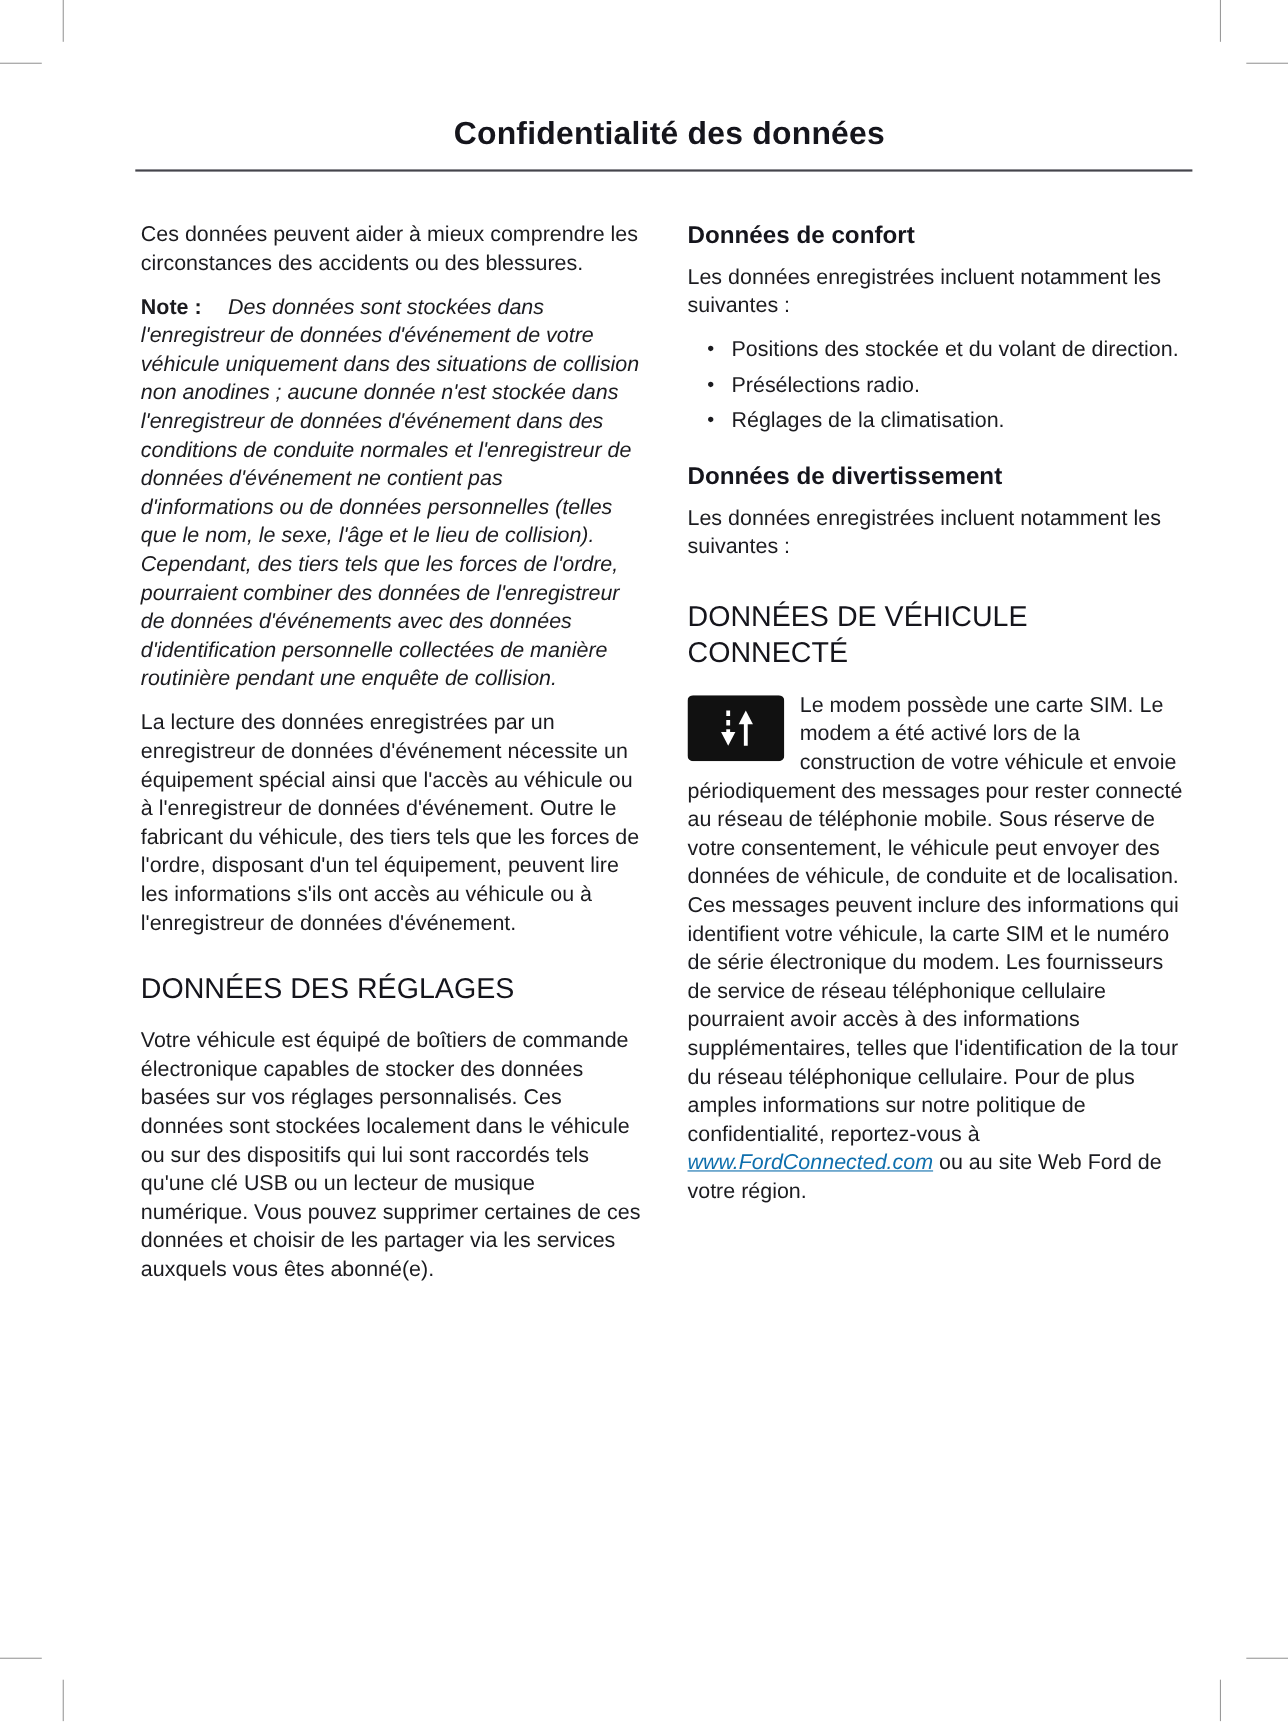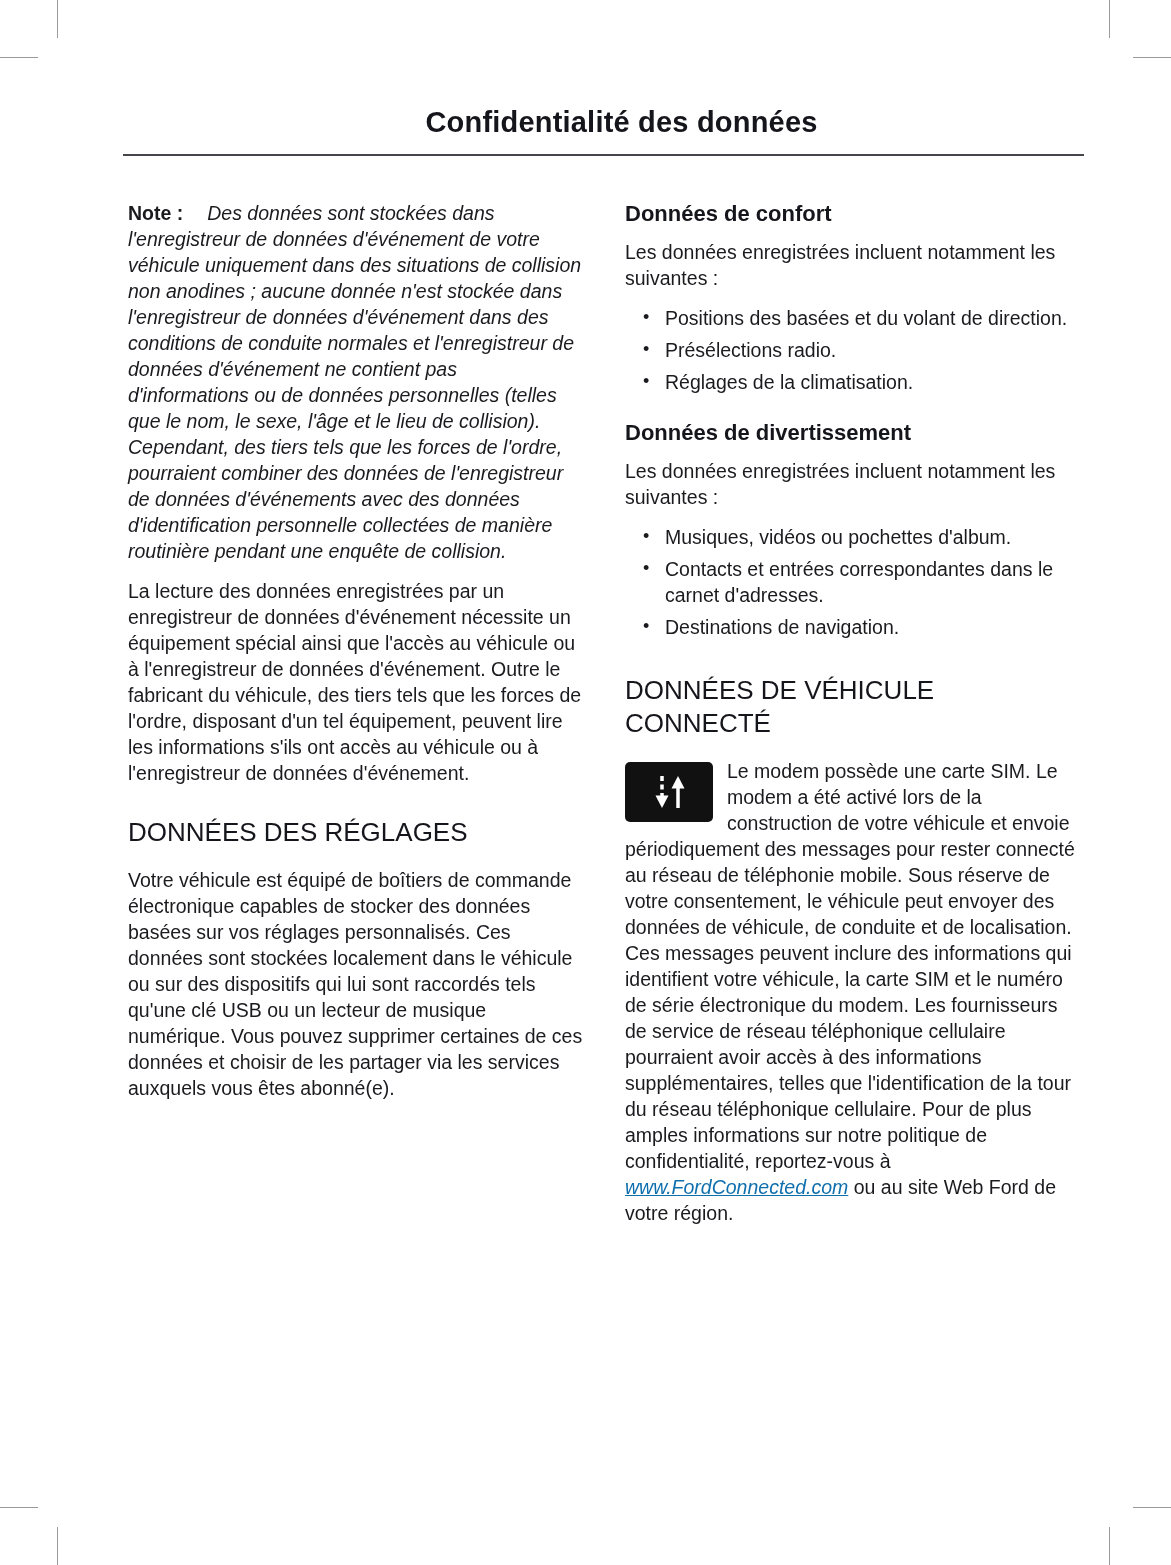--- a/index.html
+++ b/index.html
@@ -11,21 +11,21 @@
     font-family:"Liberation Sans", sans-serif;
     color:#1b1b1f;
     overflow:hidden;
   }
   
   .crop { position:absolute; background:#9a9a9a; }
   .crop.v { width:1px; height:38px; }
   .crop.h { width:38px; height:1px; }
 
   .doc-title {
-    position:absolute; top:106px; left:141px; width:961px;
+    position:absolute; top:106px; left:128px; width:961px;
     text-align:center;
     font-size:29px; font-weight:bold; color:#15151c;
     letter-spacing:0.2px;
   }
   .title-rule {
     position:absolute; top:154px; left:123px; width:961px;
     border-bottom:2px solid #45454c;
   }
 
   .col {
@@ -89,51 +89,47 @@
   <div class="crop v" style="left:57px; top:1527px;"></div>
   <div class="crop h" style="left:0; top:1507px;"></div>
   <div class="crop v" style="left:1109px; top:1527px;"></div>
   <div class="crop h" style="left:1133px; top:1507px;"></div>
 
   <div class="doc-title">Confidentialité des données</div>
   <div class="title-rule"></div>
 
   <div class="col col-left">
 
+    <p class="body">Ces données peuvent aider à mieux comprendre les circonstances des accidents ou des blessures.</p>
 
     <p class="note"><span class="note-label">Note :</span><span>Des données sont stockées dans l'enregistreur de données d'événement de votre véhicule uniquement dans des situations de collision non anodines ; aucune donnée n'est stockée dans l'enregistreur de données d'événement dans des conditions de conduite normales et l'enregistreur de données d'événement ne contient pas d'informations ou de données personnelles (telles que le nom, le sexe, l'âge et le lieu de collision). Cependant, des tiers tels que les forces de l'ordre, pourraient combiner des données de l'enregistreur de données d'événements avec des données d'identification personnelle collectées de manière routinière pendant une enquête de collision.</span></p>
 
     <p class="body">La lecture des données enregistrées par un enregistreur de données d'événement nécessite un équipement spécial ainsi que l'accès au véhicule ou à l'enregistreur de données d'événement. Outre le fabricant du véhicule, des tiers tels que les forces de l'ordre, disposant d'un tel équipement, peuvent lire les informations s'ils ont accès au véhicule ou à l'enregistreur de données d'événement.</p>
 
     <h2 class="caps">DONNÉES DES RÉGLAGES</h2>
 
     <p class="body">Votre véhicule est équipé de boîtiers de commande électronique capables de stocker des données basées sur vos réglages personnalisés. Ces données sont stockées localement dans le véhicule ou sur des dispositifs qui lui sont raccordés tels qu'une clé USB ou un lecteur de musique numérique. Vous pouvez supprimer certaines de ces données et choisir de les partager via les services auxquels vous êtes abonné(e).</p>
 
   </div>
 
   <div class="col col-right">
 
     <div class="section section-first">
       <h3 class="sub">Données de confort</h3>
       <p class="body">Les données enregistrées incluent notamment les suivantes :</p>
       <ul class="bullets">
-        <li><span>Positions des basées et du volant de direction.</span></li>
+        <li><span>Positions des stockée et du volant de direction.</span></li>
         <li><span>Présélections radio.</span></li>
         <li><span>Réglages de la climatisation.</span></li>
       </ul>
     </div>
 
     <div class="section">
       <h3 class="sub">Données de divertissement</h3>
       <p class="body">Les données enregistrées incluent notamment les suivantes :</p>
-      <ul class="bullets">
-        <li><span>Musiques, vidéos ou pochettes d'album.</span></li>
-        <li><span>Contacts et entrées correspondantes dans le carnet d'adresses.</span></li>
-        <li><span>Destinations de navigation.</span></li>
-      </ul>
     </div>
 
     <div class="section" style="margin-top:34px;">
       <h2 class="caps" style="margin-top:0;">DONNÉES DE VÉHICULE CONNECTÉ</h2>
 
       <p class="body">
         <span class="icon-box">
           <svg width="88" height="60" viewBox="0 0 88 60" xmlns="http://www.w3.org/2000/svg" aria-hidden="true">
             <rect x="0" y="0" width="88" height="60" rx="5" fill="#111111"></rect>
 

